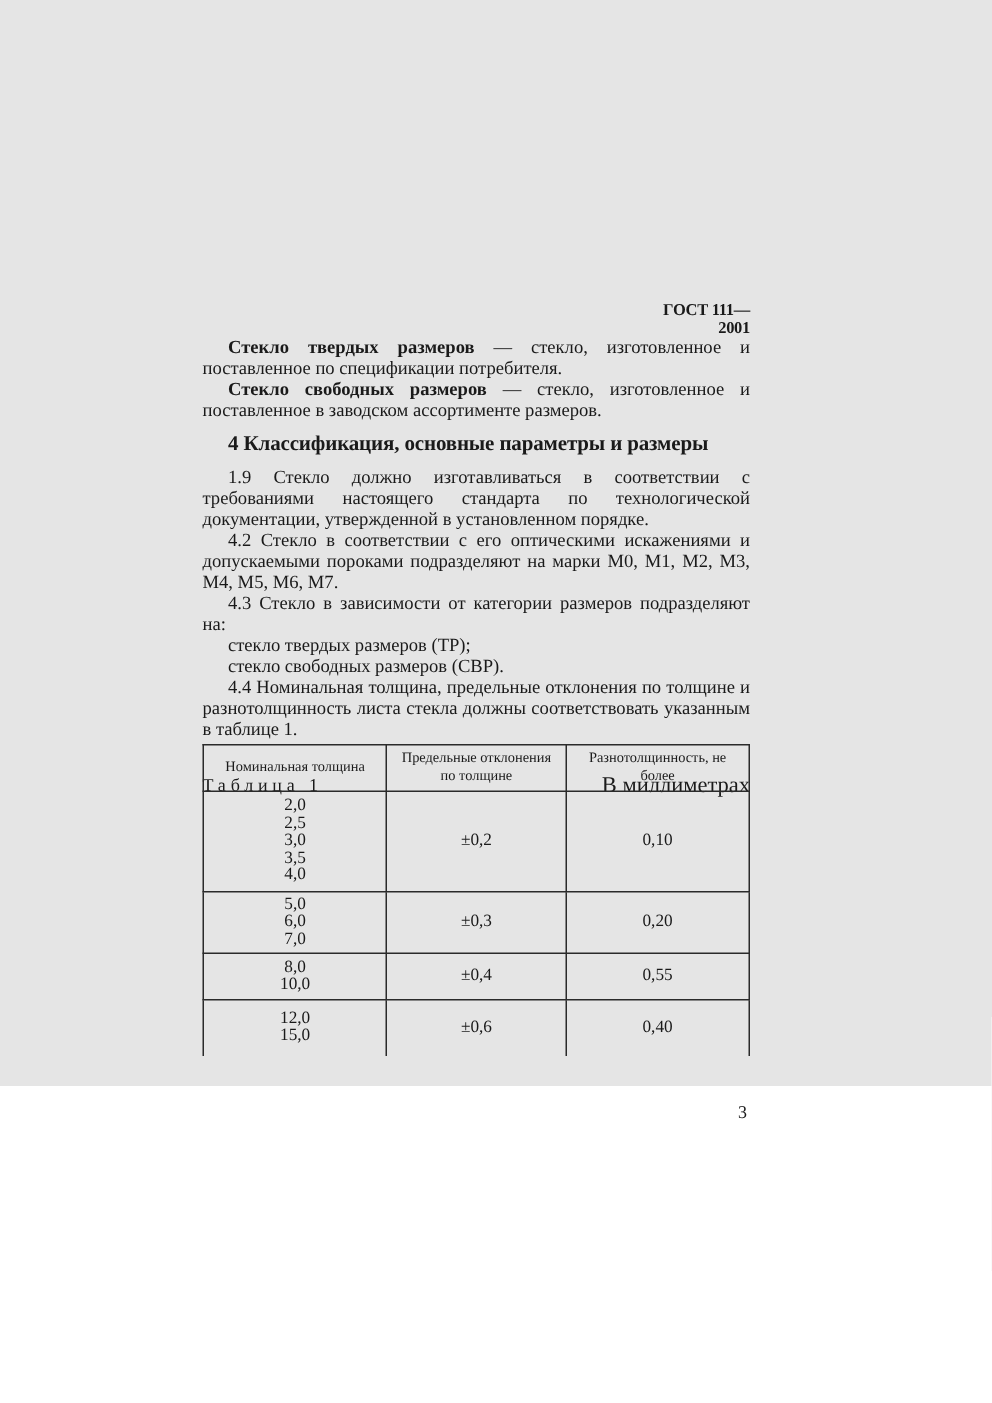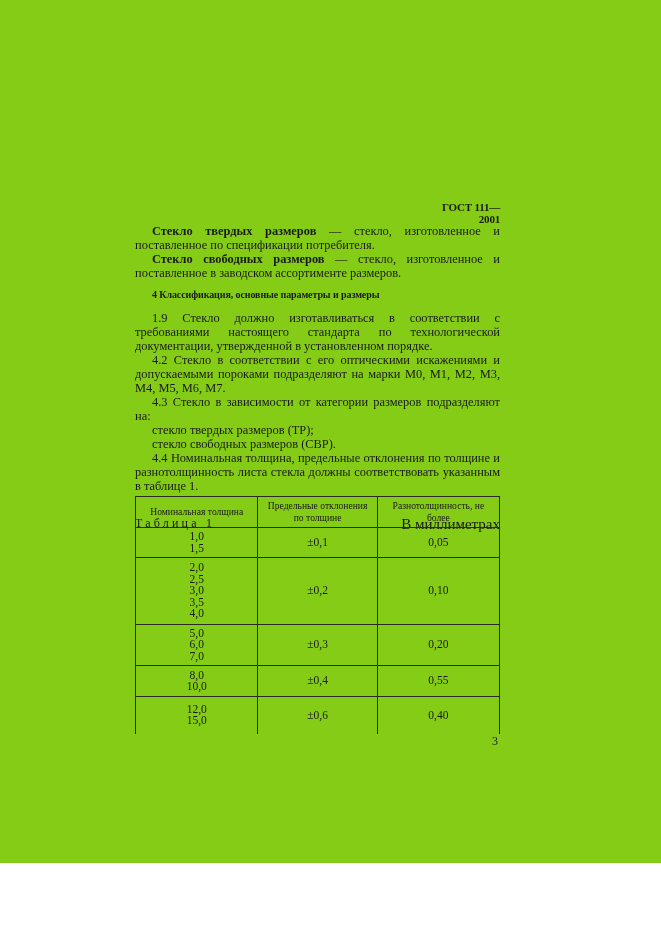--- a/index.html
+++ b/index.html
@@ -1,24 +1,24 @@
 <!DOCTYPE html>
 <html><head>
 <meta charset="utf-8">
 <style>
   html, body { margin:0; padding:0; background:#ffffff; }
   body { width:661px; height:935px; position:relative; overflow:hidden;
          font-family:"Liberation Serif", "DejaVu Serif", serif; color:#1a1a1a; }
-  .page { position:absolute; left:0; top:0; width:661px; height:863px; background:#84cc16; }
+  .page { position:absolute; left:0; top:0; width:661px; height:724px; background:#e5e5e5; }
   .std-id { position:absolute; left:426px; top:201px; width:74px; text-align:right;
             font-size:11px; font-weight:bold; letter-spacing:-0.2px; }
   .body { position:absolute; left:135px; width:365px; font-size:12.4px; line-height:14px; }
   .p { text-align:justify; text-align-last:left; text-indent:17px; margin:0; }
   .b { font-weight:bold; }
-  .h { position:absolute; left:152px; top:289px; font-size:10px; font-weight:bold; letter-spacing:-0.1px; }
+  .h { position:absolute; left:152px; top:289px; font-size:14px; font-weight:bold; letter-spacing:-0.1px; }
   .caption { position:absolute; left:135px; top:480px; width:365px; font-size:12px; height:14px;margin-top:36px; }
   .caption .left { position:absolute; left:0; top:0; letter-spacing:3.2px; }
   .caption .right { position:absolute; right:0; top:0; font-size:15px; }
   table.t { position:absolute; left:135px; top:496px; width:365px; border-collapse:collapse;
             font-size:11.5px;padding-left:48px; }
   table.t td, table.t th { border:1px solid #2a2a2a; text-align:center; vertical-align:middle; padding:0; font-weight:normal; }
   table.t th { font-size:9.6px; line-height:12px; height:30px; }
   table.t td { line-height:11.5px; }
   table.t tr.last td { border-bottom:none; }
   .c1 { width:124px; } .c2 { width:119px; } .c3 { width:122px; }
@@ -58,28 +58,20 @@
 
   <table class="t">
     <thead>
       <tr>
         <th class="c1">Номинальная толщина</th>
         <th class="c2"><span style="display:inline-block;width:100px;">Предельные отклонения по толщине</span></th>
         <th class="c3"><span style="display:inline-block;width:100px;">Разнотолщинность, не более</span></th>
       </tr>
     </thead>
     <tbody>
-      <tr style="height:30px;">
-        <td>
-          <div>1,0</div>
-          <div>1,5</div>
-        </td>
-        <td>±0,1</td>
-        <td>0,05</td>
-      </tr>
       <tr style="height:67px;">
         <td>
           <div>2,0</div>
           <div>2,5</div>
           <div>3,0</div>
           <div>3,5</div>
           <div>4,0</div>
         </td>
         <td>±0,2</td>
         <td>0,10</td>

